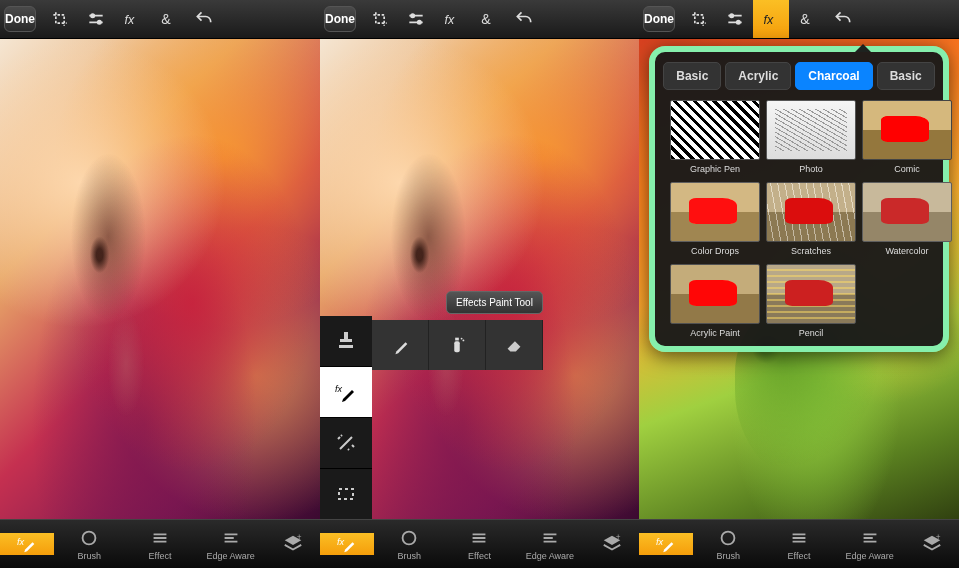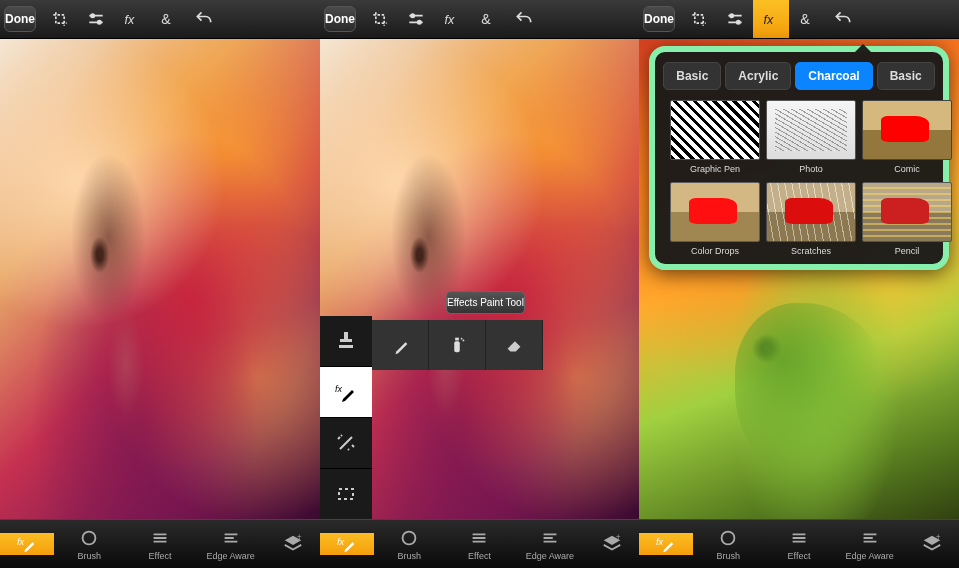--- a/index.html
+++ b/index.html
@@ -40,21 +40,21 @@
 .bb-item.wide{flex:0 0 54px}
 .bb-item.active{background:linear-gradient(#fbbf24,#f59e0b);color:#fff}
 .bb-item svg{width:22px;height:22px}
 .side-tools{position:absolute;left:0;bottom:48px;width:52px;z-index:9}
 .side-tool{width:52px;height:50px;background:#1a1a1a;display:flex;align-items:center;justify-content:center;color:#ccc;border-bottom:1px solid #000}
 .side-tool.sel{background:#fff;color:#000}
 .side-tool svg{width:24px;height:24px}
 .sub-tools{position:absolute;left:52px;bottom:198px;height:50px;display:flex;z-index:9}
 .sub-tool{width:56px;height:50px;background:#333;display:flex;align-items:center;justify-content:center;color:#ddd;border-right:1px solid #222}
 .sub-tool svg{width:22px;height:22px}
-.tooltip{position:absolute;left:126px;bottom:254px;background:linear-gradient(#555,#333);color:#fff;font-size:10px;padding:5px 0;border-radius:5px;border:1px solid #666;z-index:11}
+.tooltip{position:absolute;left:126px;bottom:254px;background:linear-gradient(#555,#333);color:#fff;font-size:10px;padding:5px 9px;border-radius:5px;border:1px solid #666;z-index:11}
 .fx-panel{position:absolute;top:46px;left:10px;right:10px;background:rgba(25,25,25,.96);border:6px solid #86efac;border-radius:16px;padding:10px 15px 8px;z-index:12;box-shadow:0 4px 20px rgba(0,0,0,.6)}
 .fx-panel::before{content:"";position:absolute;top:-8px;right:72px;border:8px solid transparent;border-bottom-color:rgba(25,25,25,.96);border-top:none}
 .fx-tabs{display:flex;gap:4px;margin-bottom:10px;justify-content:center}
 .fx-tab{background:#333;color:#ddd;font-size:12px;font-weight:bold;padding:6px 12px;border-radius:5px;border:1px solid #444}
 .fx-tab.active{background:#0a84ff;border-color:#0a84ff;color:#fff}
 .fx-grid{display:grid;grid-template-columns:repeat(3,1fr);gap:8px 6px}
 .fx-item{display:flex;flex-direction:column;align-items:center;gap:4px}
 .fx-thumb{width:88px;height:58px;border:1px solid #555;border-radius:2px}
 .fx-label{color:#ddd;font-size:9px;text-align:left}
 .th-pen{background:repeating-linear-gradient(45deg,#000 0,#000 3px,#fff 3px,#fff 7px),#fff;background-blend-mode:multiply}
@@ -319,20 +319,28 @@
           </div>
    <div class="fx-item">
             <div class="fx-thumb th-car th-drops"></div>
             <div class="fx-label">Color Drops</div>
           </div>
    <div class="fx-item">
             <div class="fx-thumb th-car th-scratch" style="position:relative"></div>
             <div class="fx-label">Scratches</div>
           </div>
    <div class="fx-item">
+            <div class="fx-thumb th-car th-water"></div>
+            <div class="fx-label">Watercolor</div>
+          </div>
+   <div class="fx-item">
+            <div class="fx-thumb th-car th-acrylic"></div>
+            <div class="fx-label">Acrylic Paint</div>
+          </div>
+   <div class="fx-item">
             <div class="fx-thumb th-car" style="position:relative">
               <div class="th-shred" style="position:absolute;inset:0"></div>
             </div>
             <div class="fx-label">Pencil</div>
           </div>
   </div>
  </div>
 
  <div class="bottombar">
   <div class="bb-item wide active">

